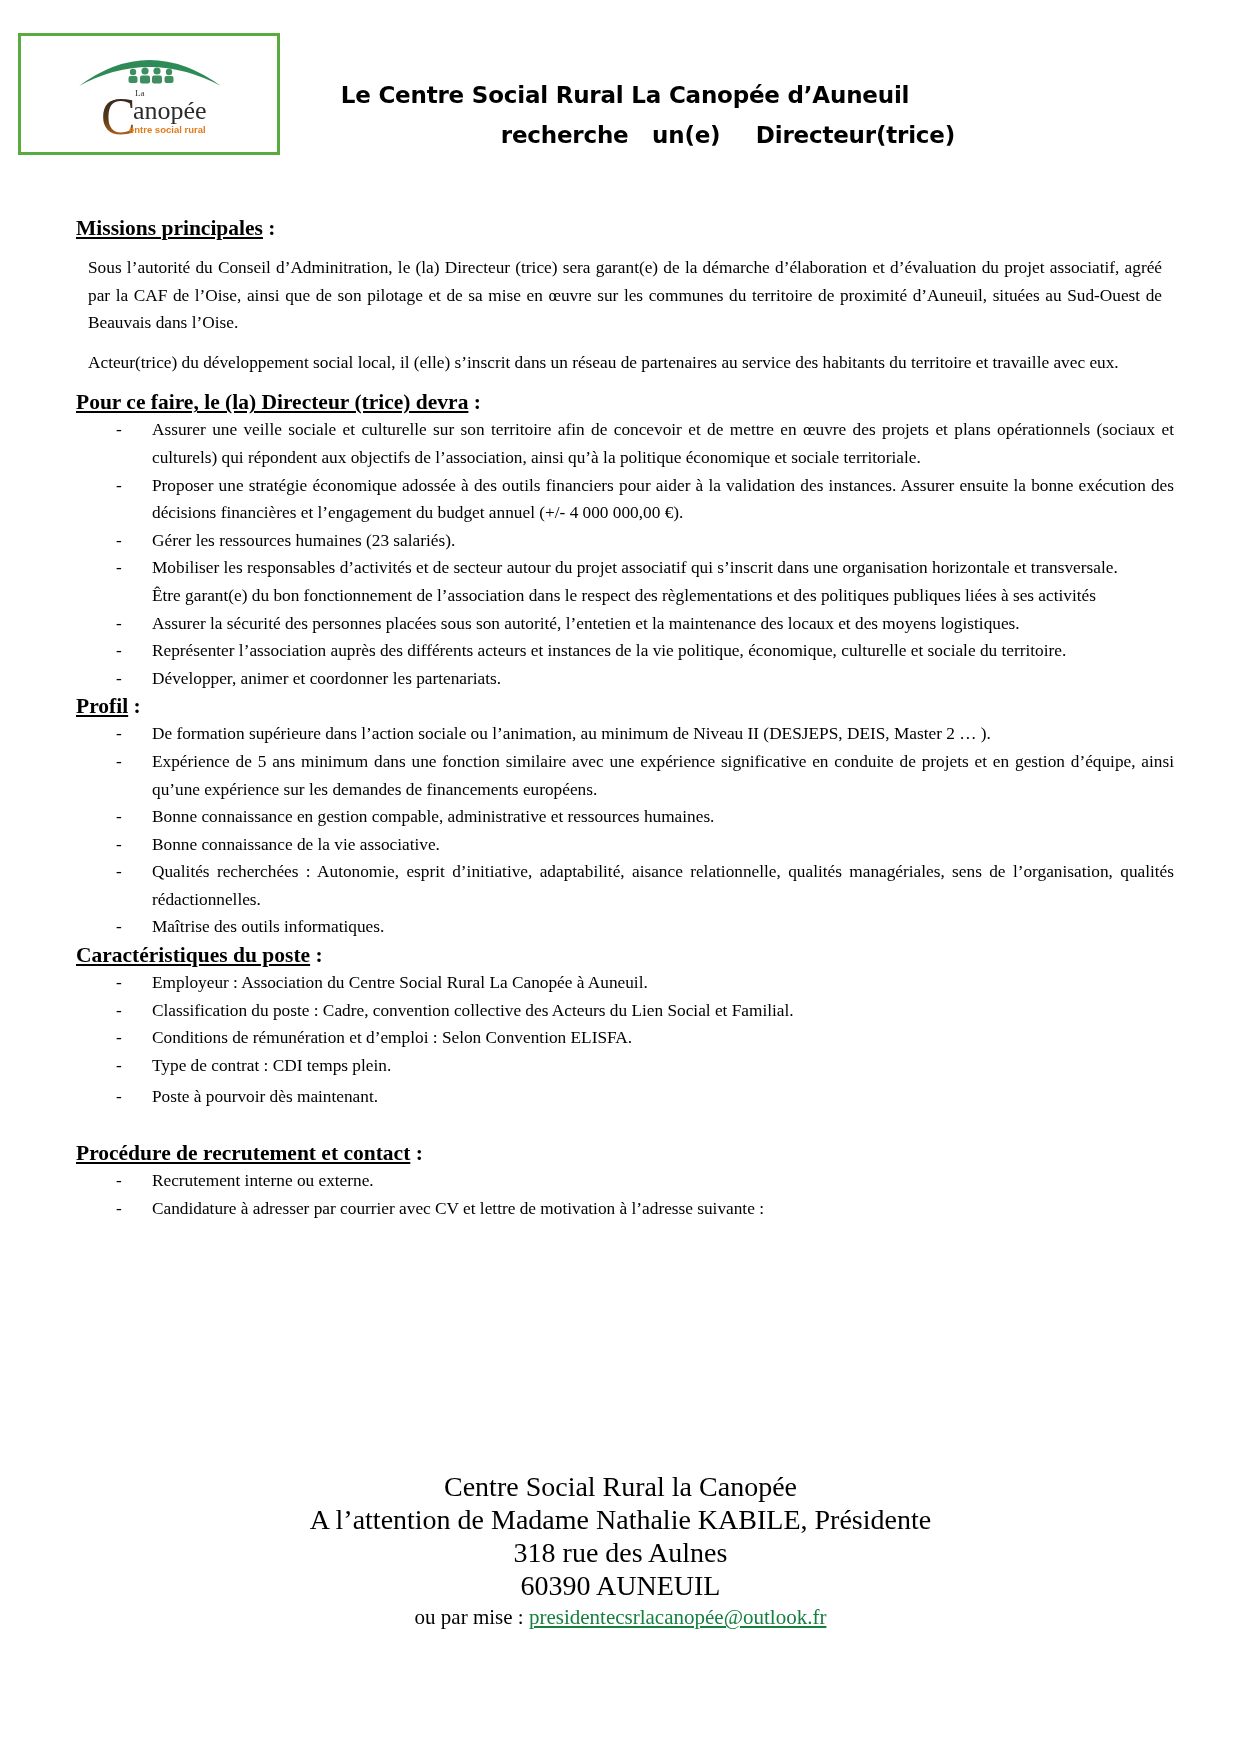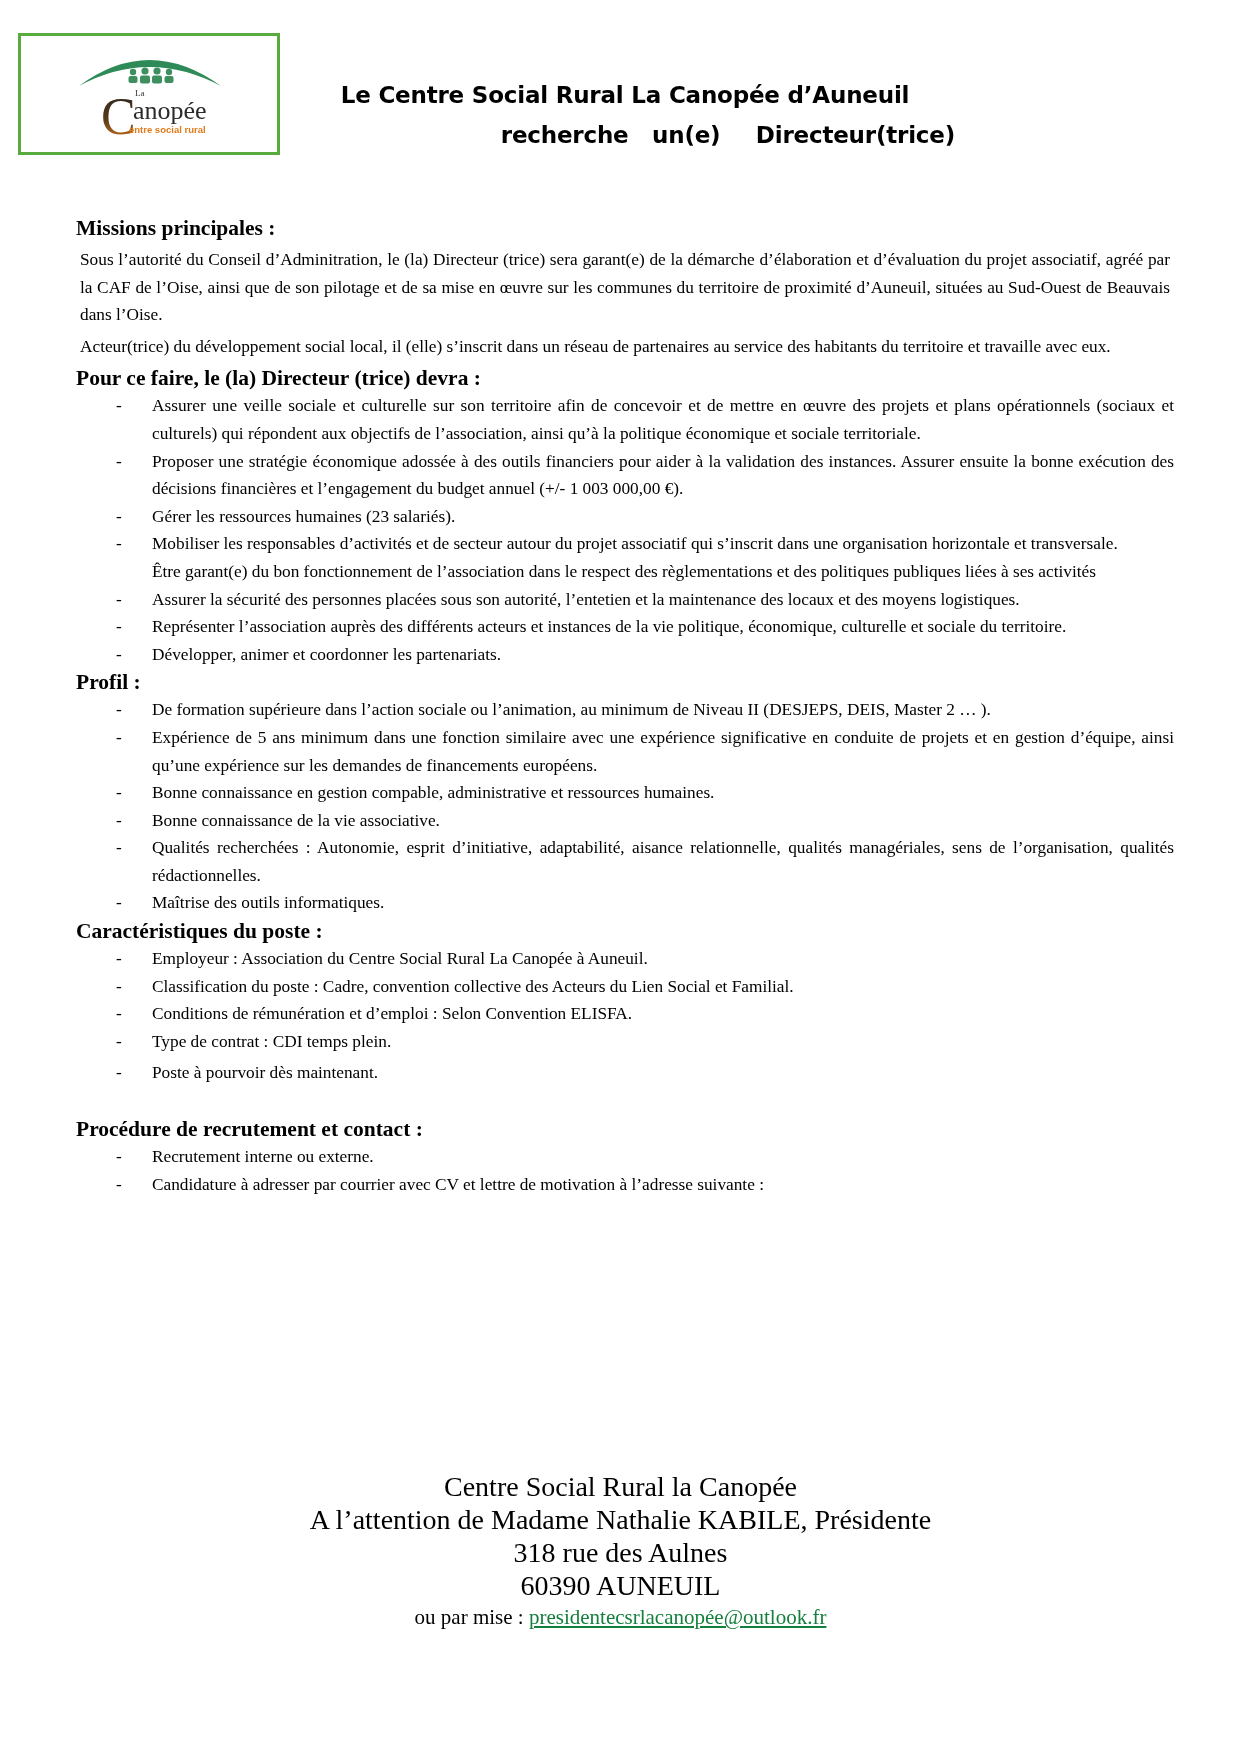--- a/index.html
+++ b/index.html
@@ -19,22 +19,22 @@
     .header-title.l1 { top: 80px; left: 275px; }
     .header-title.l2 { top: 120px; left: 255px; word-spacing: 4px; text-align: right; }
 
     .content {
       position: absolute; left: 76px; top: 225px; width: 1098px;
       font-family: "Liberation Serif", serif; font-size: 17.3px; line-height: 27.6px;
     }
     .section-title {
       font-family: "Liberation Serif", serif; font-weight: bold; font-size: 21.5px; line-height: 28px; margin: 0;
     }
-    .section-title .u { text-underline-offset: 2px; }
-    .para { text-align: justify; margin: 4px; }
+    .section-title .u { text-decoration: underline; text-underline-offset: 2px; }
+    .para { text-align: justify; margin: 12px; }
     ul.dash { list-style: none; margin: 0; padding: 0; }
     ul.dash li { position: relative; padding-left: 76px; text-align: justify; }
     ul.dash li .dash-mark { position: absolute; left: 40px; top: 0; }
     ul.dash li.cont { padding-left: 76px; }
     .gap-large { height: 28px; }
 
     .address {
       position: absolute; left: 0; width: 1241px; top: 1470px; text-align: center;
       font-family: "Liberation Serif", serif; font-size: 28px; line-height: 33px;
     }
@@ -85,21 +85,21 @@
     <span class="u">Missions principales</span><span> :</span>
   </h2>
   <p class="para">Sous l’autorité du Conseil d’Adminitration, le (la) Directeur (trice) sera garant(e) de la démarche d’élaboration et d’évaluation du projet associatif, agréé par la CAF de l’Oise, ainsi que de son pilotage et de sa mise en œuvre sur les communes du territoire de proximité d’Auneuil, situées au Sud-Ouest de Beauvais dans l’Oise.</p>
   <p class="para">Acteur(trice) du développement social local, il (elle) s’inscrit dans un réseau de partenaires au service des habitants du territoire et travaille avec eux.</p>
 
   <h2 class="section-title">
     <span class="u">Pour ce faire, le (la) Directeur (trice) devra</span><span> :</span>
   </h2>
   <ul class="dash">
     <li><span class="dash-mark">-</span><span>Assurer une veille sociale et culturelle sur son territoire afin de concevoir et de mettre en œuvre des projets et plans opérationnels (sociaux et culturels) qui répondent aux objectifs de l’association, ainsi qu’à la politique économique et sociale territoriale.</span></li>
-    <li><span class="dash-mark">-</span><span>Proposer une stratégie économique adossée à des outils financiers pour aider à la validation des instances. Assurer ensuite la bonne exécution des décisions financières et l’engagement du budget annuel (+/- 1 003 000,00 €).</span></li>
+    <li><span class="dash-mark">-</span><span>Proposer une stratégie économique adossée à des outils financiers pour aider à la validation des instances. Assurer ensuite la bonne exécution des décisions financières et l’engagement du budget annuel (+/- 4 000 000,00 €).</span></li>
     <li><span class="dash-mark">-</span><span>Gérer les ressources humaines (23 salariés).</span></li>
     <li><span class="dash-mark">-</span><span>Mobiliser les responsables d’activités et de secteur autour du projet associatif qui s’inscrit dans une organisation horizontale et transversale.</span></li>
     <li class="cont"><span>Être garant(e) du bon fonctionnement de l’association dans le respect des règlementations et des politiques publiques liées à ses activités</span></li>
     <li><span class="dash-mark">-</span><span>Assurer la sécurité des personnes placées sous son autorité, l’entetien et la maintenance des locaux et des moyens logistiques.</span></li>
     <li><span class="dash-mark">-</span><span>Représenter l’association auprès des différents acteurs et instances de la vie politique, économique, culturelle et sociale du territoire.</span></li>
     <li><span class="dash-mark">-</span><span>Développer, animer et coordonner les partenariats.</span></li>
   </ul>
 
   <h2 class="section-title">
     <span class="u">Profil</span><span> :</span>

